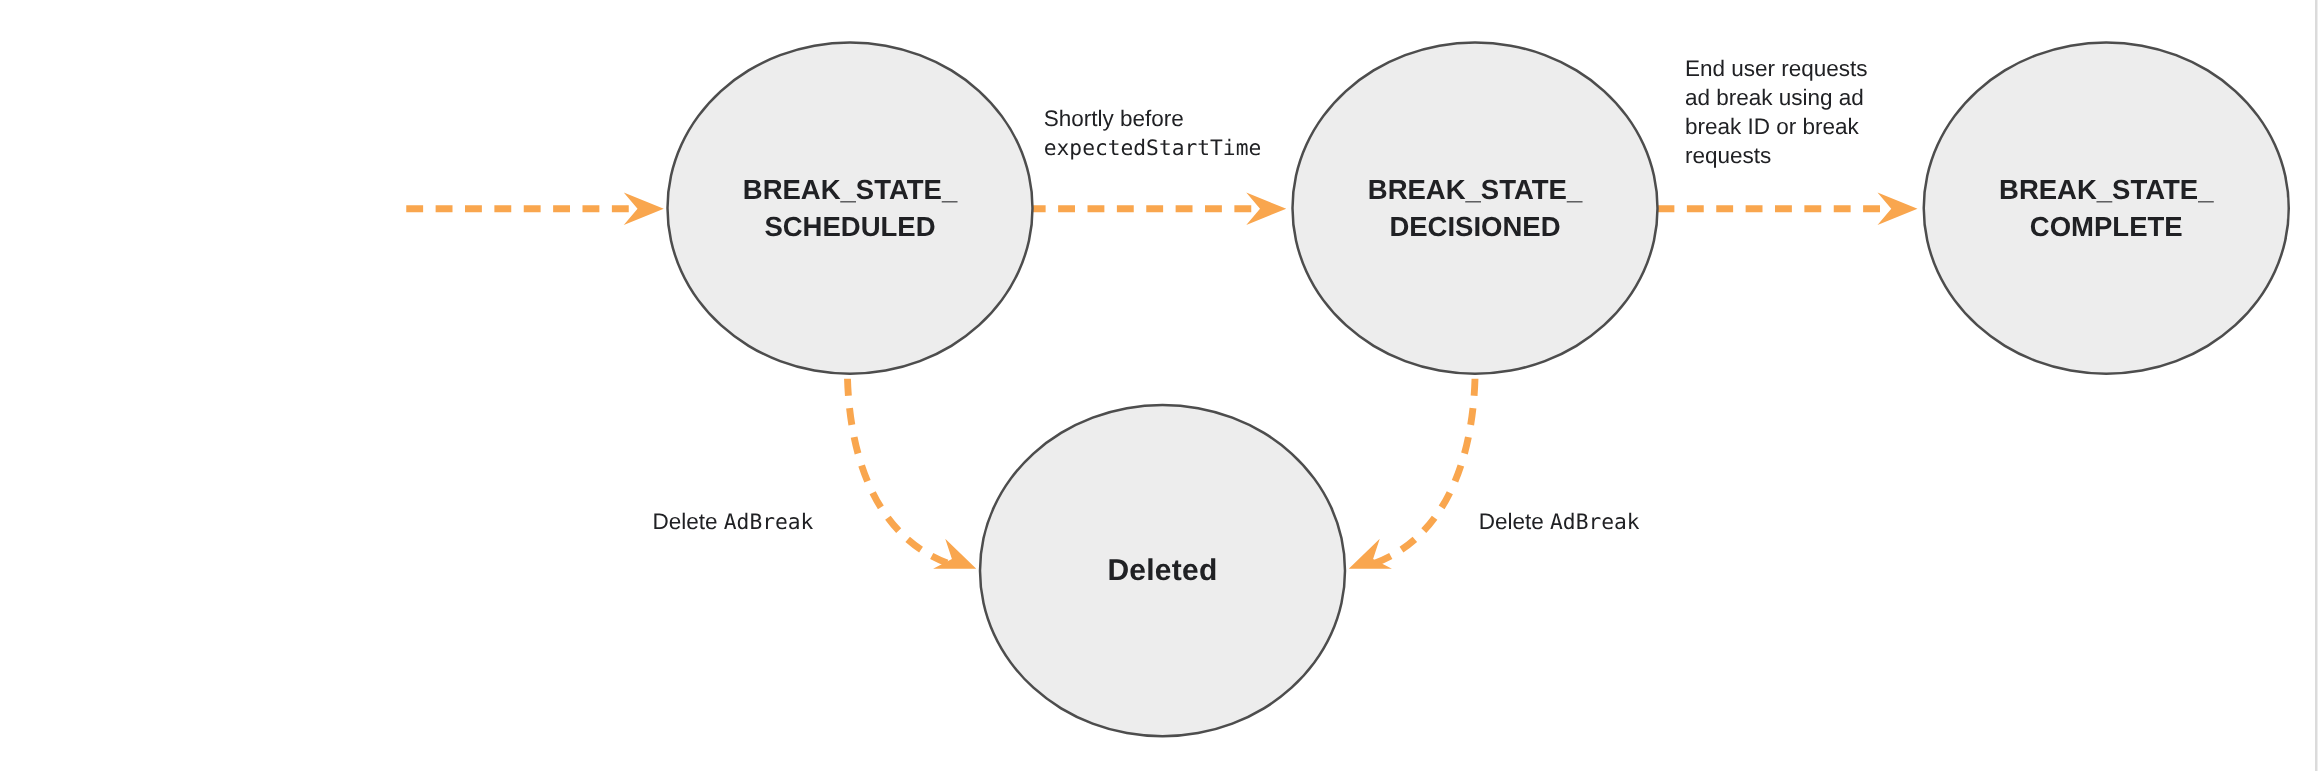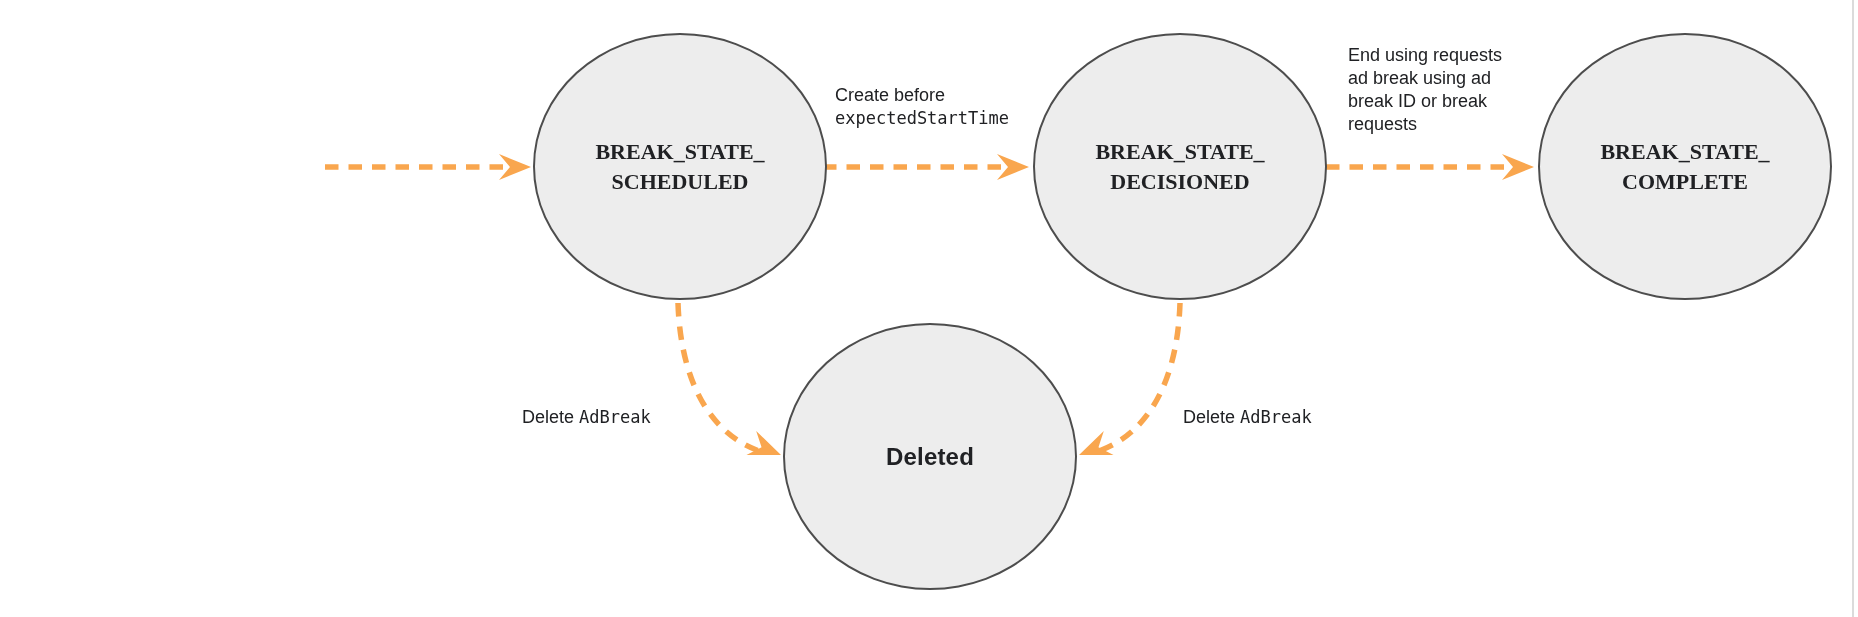--- a/index.html
+++ b/index.html
@@ -24,21 +24,21 @@
     display:flex;align-items:center;justify-content:center;
     text-align:center;
   }
   .s1{left:29px;top:33px;}
   .s2{left:533px;top:33px;}
   .s3{left:1033px;top:33px;}
   .s4{left:1538px;top:33px;}
   .s5{left:783px;top:323px;}
   .plain{font-weight:bold;font-size:24px;letter-spacing:.2px;}
   .codename{
-    font-family:Liberation Serif, serif;
+    font-family:Liberation Sans, sans-serif;
     font-weight:bold;font-size:22px;line-height:30px;
     white-space:nowrap;
   }
   .lbl{position:absolute;font-size:18px;line-height:23px;white-space:nowrap;}
   .mono{font-family:"DejaVu Sans Mono",monospace;font-size:17px;}
   .t1{left:325px;top:100px;width:208px;text-align:center;}
   .t2{left:835px;top:84px;}
   .t3{left:1348px;top:44px;}
   .t4{left:522px;top:406px;}
   .t5{left:1183px;top:406px;}
@@ -84,26 +84,26 @@
   <div class="state s4">
     <span class="codename"><span>BREAK_STATE_</span><br><span>COMPLETE</span></span>
   </div>
 
   <div class="state s5">
     <span class="plain">Deleted</span>
   </div>
 
 
   <div class="lbl t2">
-    <span>Create before</span><br>
+    <span>Shortly before</span><br>
     <span class="mono">expectedStartTime</span>
   </div>
 
   <div class="lbl t3">
-    <span>End using requests</span><br>
+    <span>End user requests</span><br>
     <span>ad break using ad</span><br>
     <span>break ID or break</span><br>
     <span>requests</span>
   </div>
 
   <div class="lbl t4">
     <span>Delete </span><span class="mono">AdBreak</span>
   </div>
 
   <div class="lbl t5">

